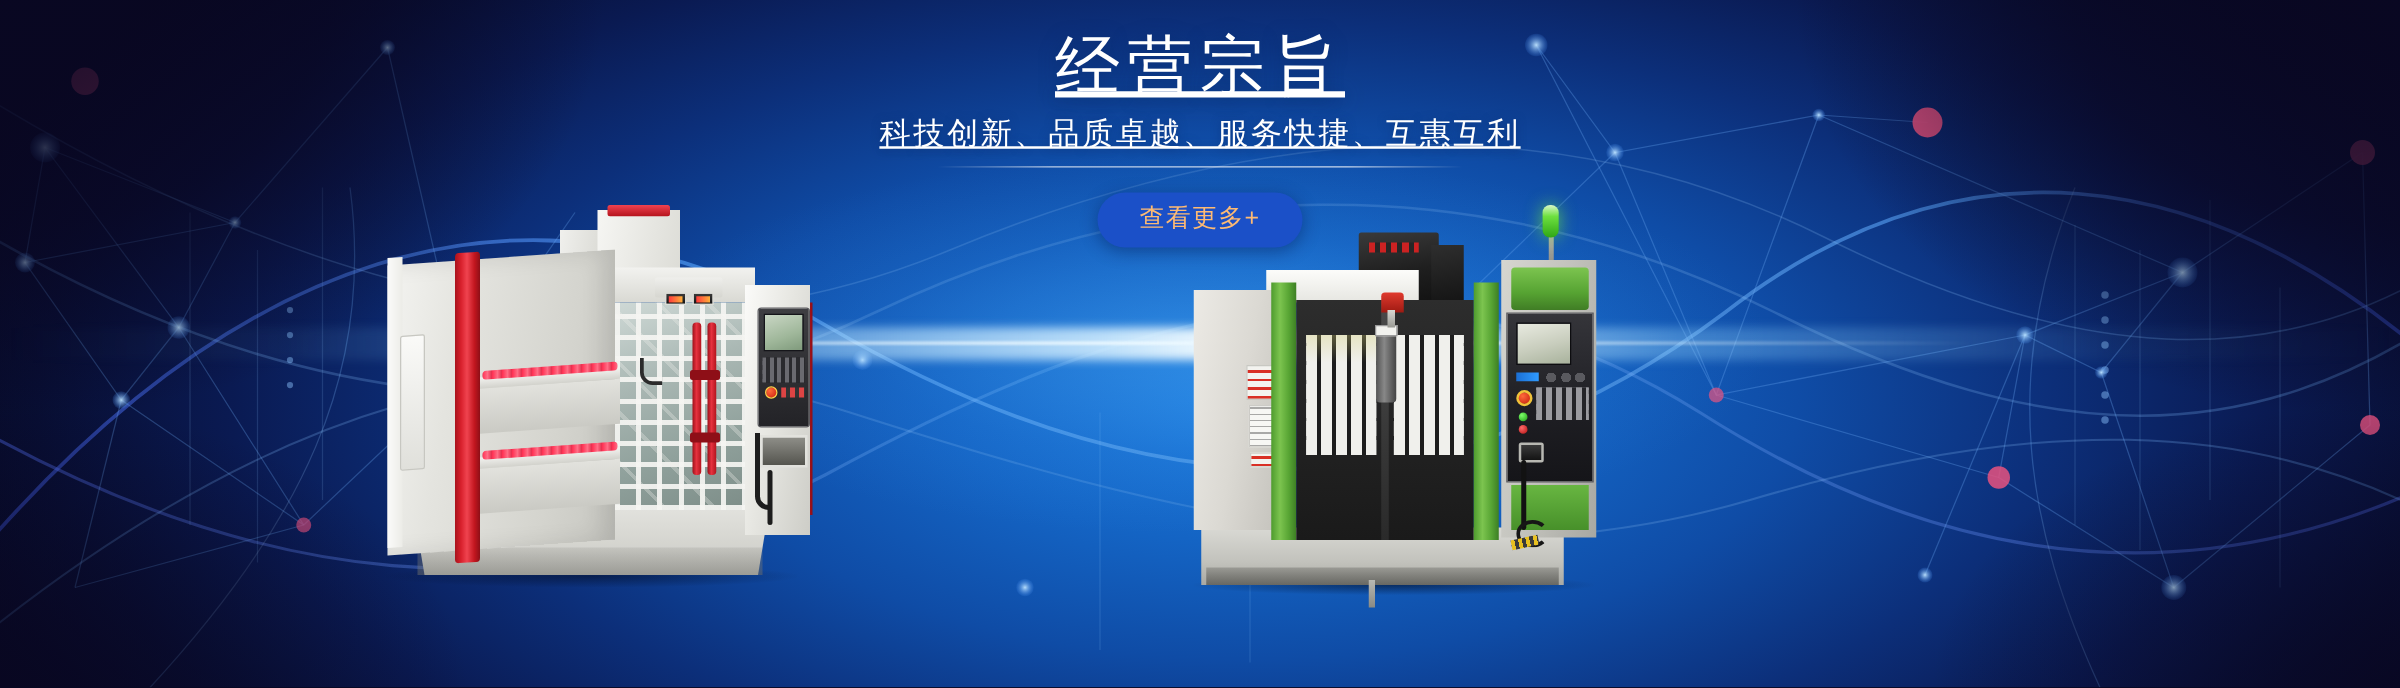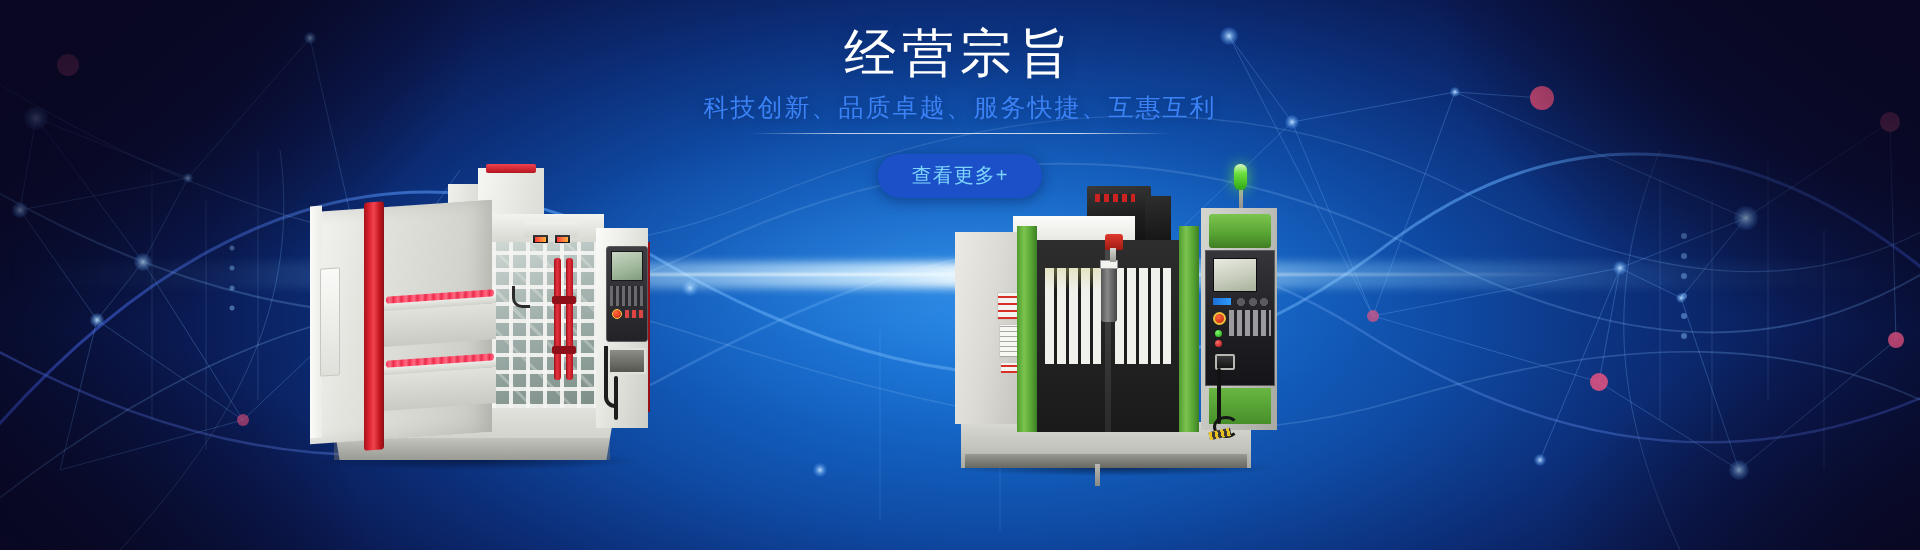--- a/index.html
+++ b/index.html
@@ -57,52 +57,53 @@
     background:radial-gradient(ellipse at center, rgba(90,185,255,0.30) 0%, rgba(60,150,240,0.12) 42%, rgba(0,0,0,0) 72%);
     pointer-events:none;
   }
 
   
   .text-block {
     position:absolute; left:0; right:0; top:22px;
     text-align:center;
     z-index:30;
     color:#ffffff;
+    text-decoration:underline;
   }
   .headline {
     font-size:52px; line-height:62px; font-weight:400;
     letter-spacing:6px;
     color:#ffffff;
     text-shadow:0 2px 14px rgba(10,40,100,0.55);
   }
   .subline {
     margin-top:6px;
     font-size:25px; line-height:34px; font-weight:400;
     letter-spacing:2px;
-    color:#3b82f6;
+    color:#ffffff;
     text-shadow:0 1px 8px rgba(10,40,100,0.5);
   }
   .rule-wrap {
     margin:9px auto 0;
     width:420px; height:1px;
     background:linear-gradient(to right, rgba(255,255,255,0) 0%, rgba(255,255,255,0.72) 22%, rgba(255,255,255,0.78) 78%, rgba(255,255,255,0) 100%);
   }
   .tagline {
     margin-top:12px;
     font-size:27px; line-height:36px; font-weight:400;
     letter-spacing:1px;
     color:#ffffff;
     text-shadow:0 1px 8px rgba(10,40,100,0.5);
   }
   .cta {
     display:inline-block;
     margin-top:20px;
     padding:9px 34px 11px;
     background:#1b50c8;
-    color:#7dd3fc;
+    color:#fdba74;
     font-size:20px; line-height:24px; letter-spacing:1px;
     border:none; border-radius:24px;
     cursor:pointer;
     box-shadow:0 3px 14px rgba(5,25,80,0.45);
   }
 
   
   .machine { position:absolute; z-index:20; }
 
   

